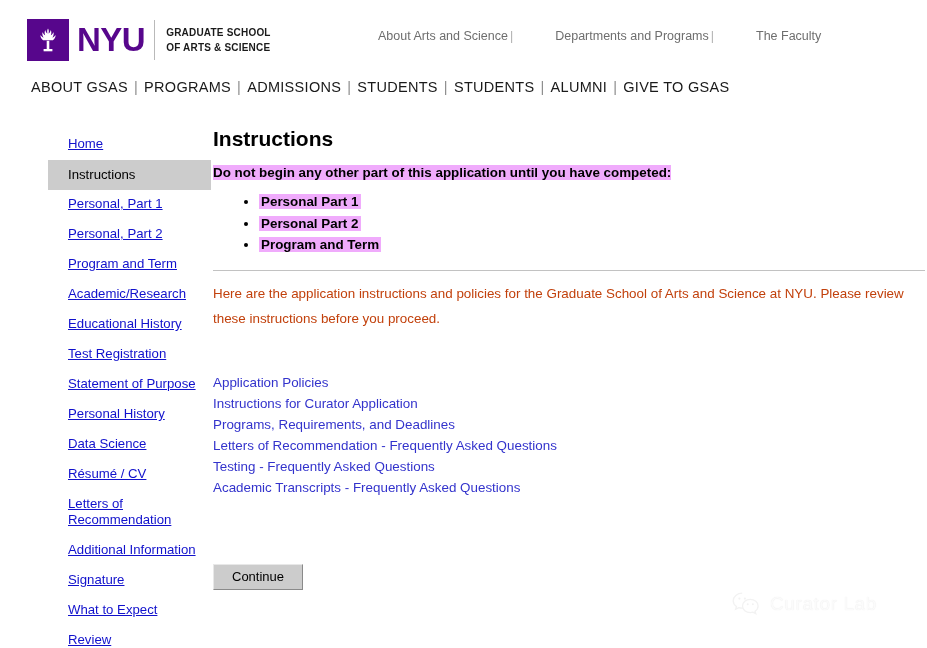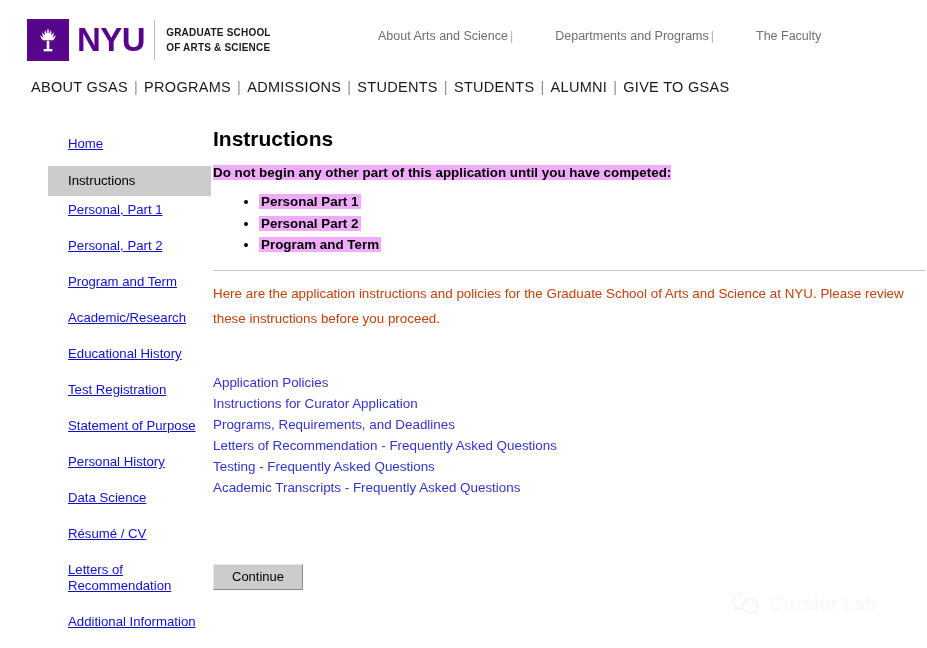--- a/index.html
+++ b/index.html
@@ -100,21 +100,21 @@
   .sidebar {
     position: absolute;
     left: 48px;
     top: 130px;
     width: 163px;
   }
   .side-item {
     display: block;
     font-size: 13.2px;
     line-height: 16px;
-    padding: 6px 0 14px 20px;
+    padding: 6px 0 8px 20px;
     color: #1111cc;
     text-decoration: underline;
     white-space: normal;
   }
   .side-item.active {
     background: #cccccc;
     color: #000000;
     text-decoration: none;
     padding-top: 7px;
     padding-bottom: 7px;

